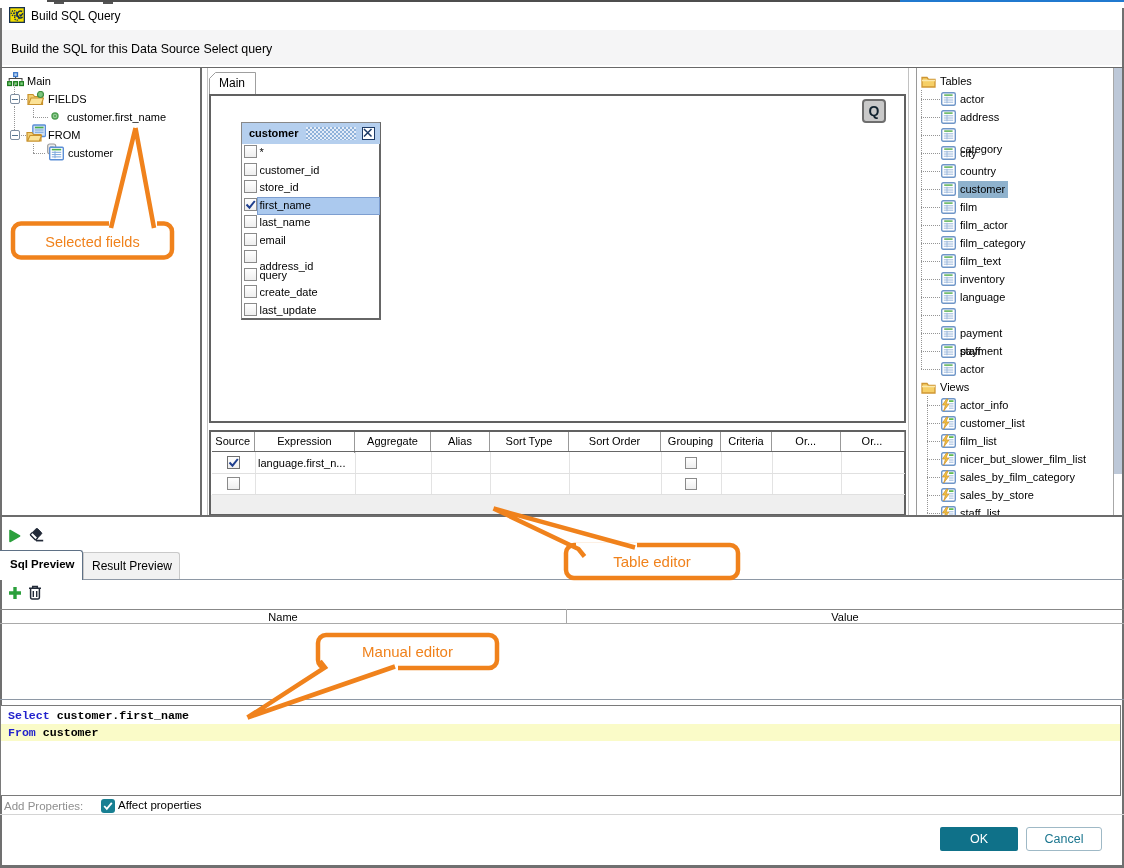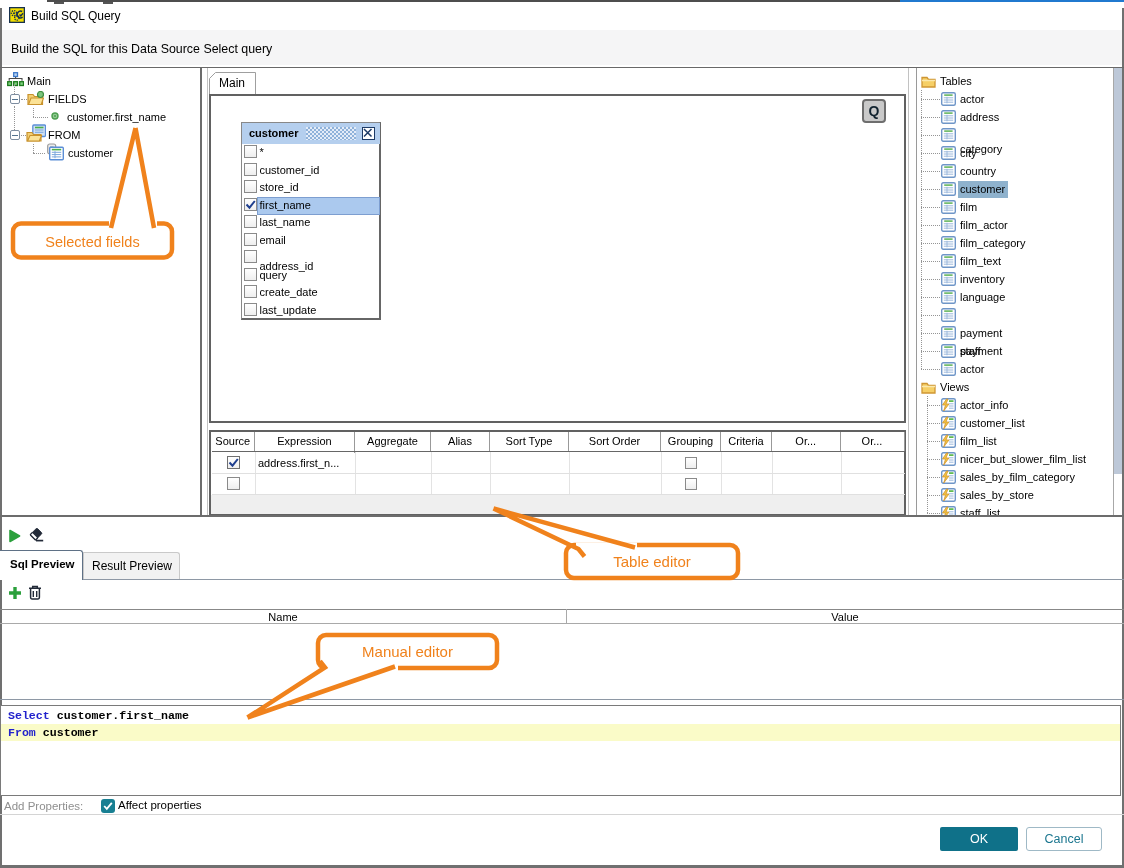--- a/index.html
+++ b/index.html
@@ -188,21 +188,21 @@
     <div class="a" style="left:721px;top:451.5px;width:1px;height:43px;background:#e3e3e3;"></div>
     <div class="a" style="left:772px;top:451.5px;width:1px;height:43px;background:#e3e3e3;"></div>
     <div class="a" style="left:840.5px;top:451.5px;width:1px;height:43px;background:#e3e3e3;"></div>
     <div class="a" style="left:211.5px;top:472.5px;width:693px;height:1px;background:#e0e0e0;"></div>
     <div class="a" style="left:211.5px;top:493.5px;width:693px;height:1px;background:#e0e0e0;"></div>
     <div class="cb" style="left:227px;top:456px;border-color:#707070;">
       <svg width="11" height="11">
         <path d="M1.5 5.5 l3 3.2 L9.8 2" fill="none" stroke="#1f3f8f" stroke-width="2"></path>
       </svg>
     </div>
-    <div class="row" style="left:258px;top:455px;">address.first_n...</div>
+    <div class="row" style="left:258px;top:455px;">language.first_n...</div>
     <div class="cb" style="left:685px;top:456.5px;width:12px;height:12px;"></div>
     <div class="cb" style="left:227px;top:477px;"></div>
     <div class="cb" style="left:685px;top:477.5px;width:12px;height:12px;"></div>
   </div>
 
 <div class="a" style="left:916px;top:68px;width:1px;height:448px;background:#9a9a9a;"></div>
 <div class="a" style="left:917px;top:68px;width:205px;height:447px;background:#fff;"></div>
 <div class="a" style="left:1113px;top:68px;width:1px;height:447px;background:#a8a8a8;"></div>
 <div class="a" style="left:1114px;top:68px;width:8px;height:447px;background:#fff;"></div>
 <div class="a" style="left:1114px;top:68px;width:8px;height:406px;background:#bdc8d8;"></div>

